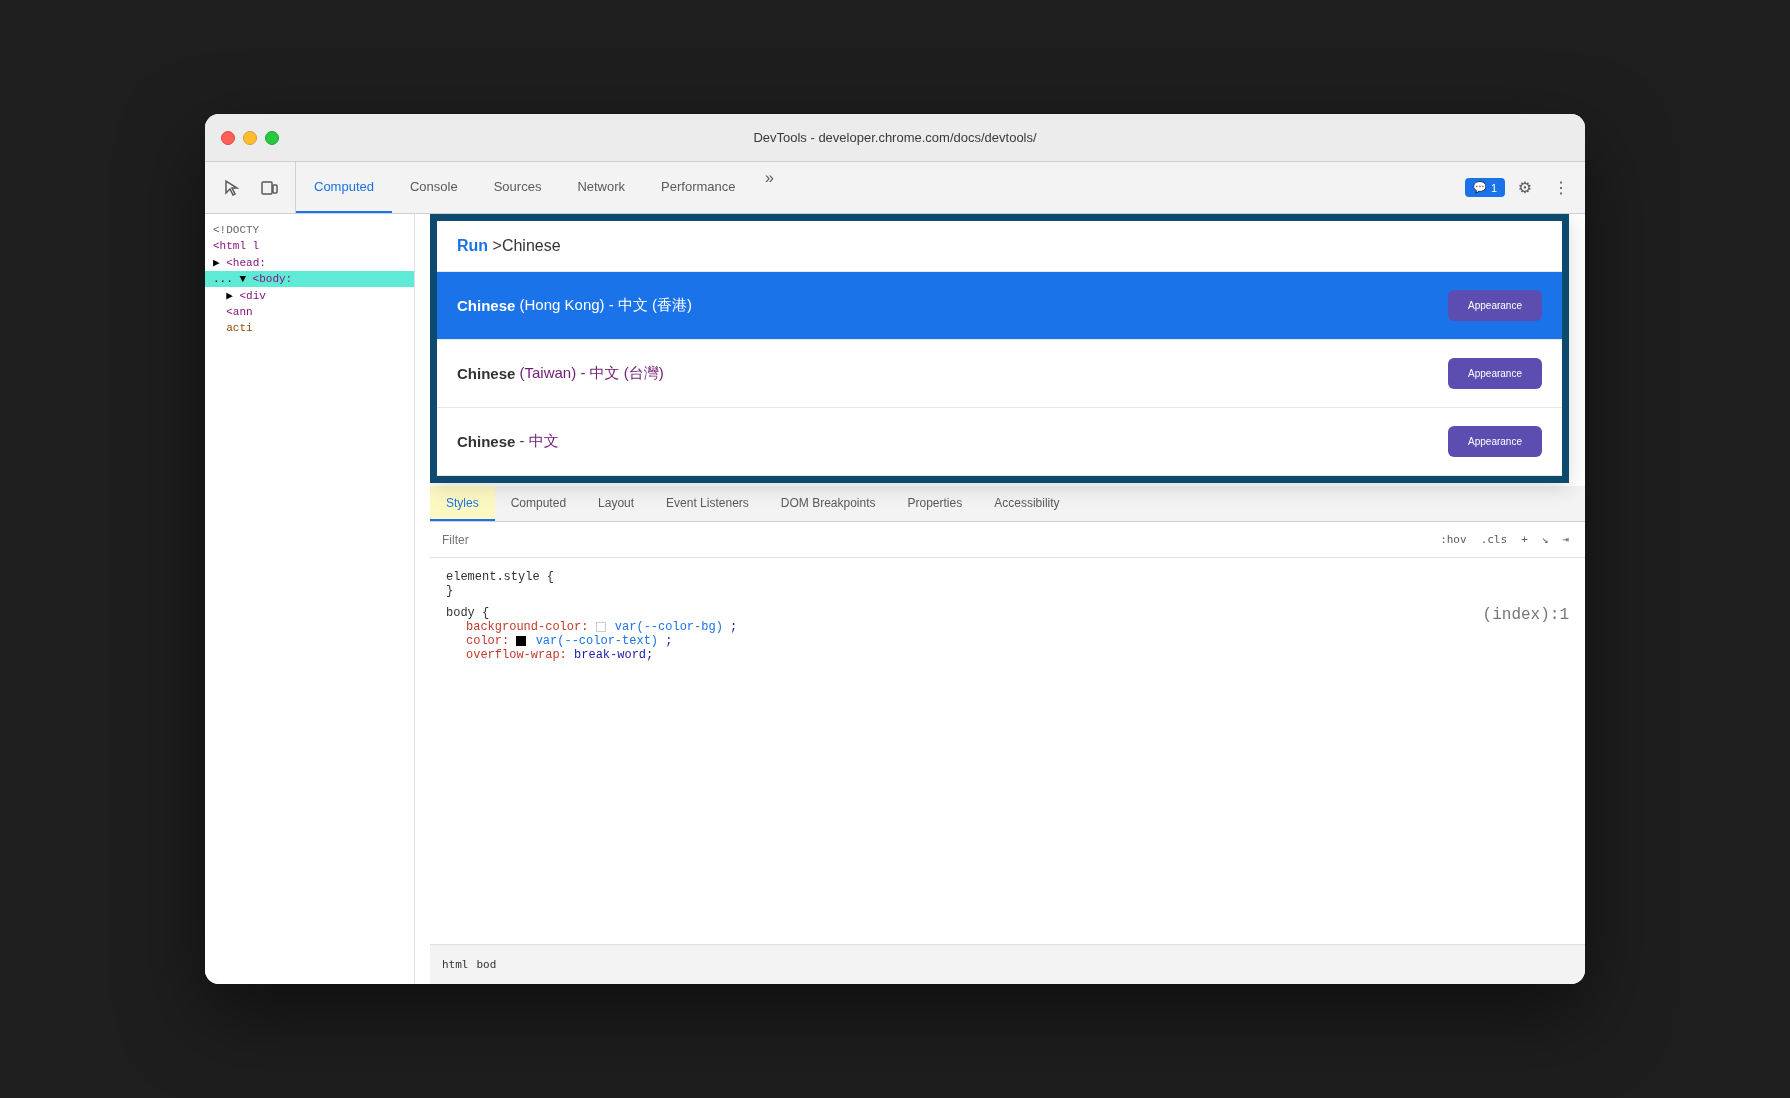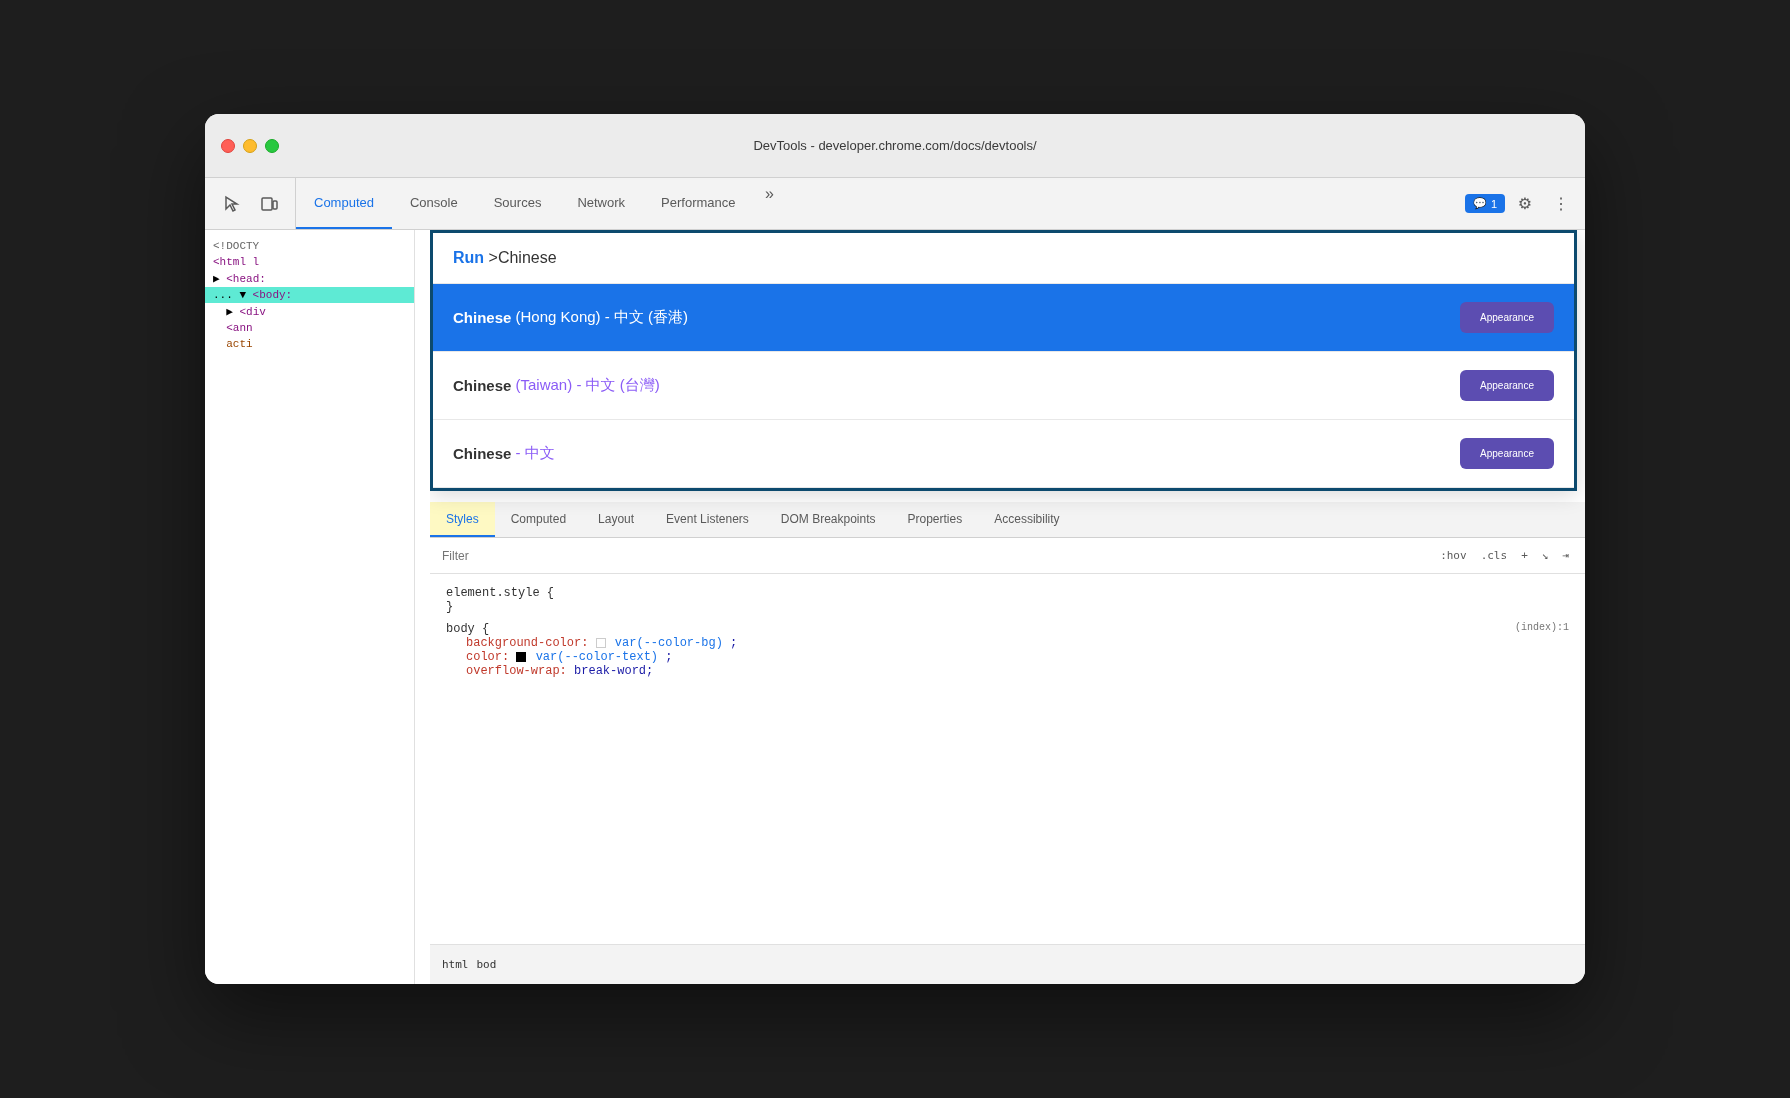--- a/index.html
+++ b/index.html
@@ -20,21 +20,21 @@
       border-radius: 14px;
       box-shadow: 0 30px 80px rgba(0,0,0,0.5);
       overflow: hidden;
       display: flex;
       flex-direction: column;
     }
 
     
     .title-bar {
       background: #ececec;
-      height: 64px;
+      height: 48px;
       display: flex;
       align-items: center;
       padding: 0 16px;
       flex-shrink: 0;
       border-bottom: 1px solid #d0d0d0;
       position: relative;
     }
 
     .traffic-lights {
       display: flex;
@@ -178,23 +178,23 @@
       flex-direction: column;
       overflow: hidden;
       position: relative;
     }
 
     
     .command-overlay {
       position: absolute;
       top: 0;
       left: 0;
-      right: 8px;
+      right: 16px;
       background: white;
-      border: 3px solid #0c4a6e;
+      border: 7px solid #0c4a6e;
       border-radius: 0;
       z-index: 100;
       box-shadow: 0 4px 20px rgba(0,0,0,0.15);
     }
 
     .command-input-row {
       padding: 16px 20px;
       border-bottom: 1px solid #e8e8e8;
       font-size: 16px;
     }
@@ -230,21 +230,21 @@
 
     .result-text {
       font-size: 15px;
       font-weight: 700;
       color: #333;
     }
 
     .result-text-normal {
       font-size: 15px;
       font-weight: 400;
-      color: #8b5cf6;
+      color: #701a75;
     }
 
     .appearance-btn {
       position: absolute;
       right: 20px;
       background: #5c4db1;
       color: white;
       border: none;
       border-radius: 6px;
       padding: 10px 20px;
@@ -334,21 +334,21 @@
 
     .css-rule {
       padding: 4px 16px;
     }
 
     .css-selector { color: #333; }
     .css-brace { color: #333; }
     .css-prop { color: #c0392b; margin-left: 20px; }
     .css-value-plain { color: #1a1aa6; }
     .css-value-var { color: #1a73e8; }
-    .css-index { float: right; color: #777; font-size: 10px; }
+    .css-index { float: right; color: #777; font-size: 16px; }
 
     .color-swatch-white {
       display: inline-block;
       width: 10px;
       height: 10px;
       background: white;
       border: 1px solid #ccc;
       margin-right: 2px;
       vertical-align: middle;
     }

